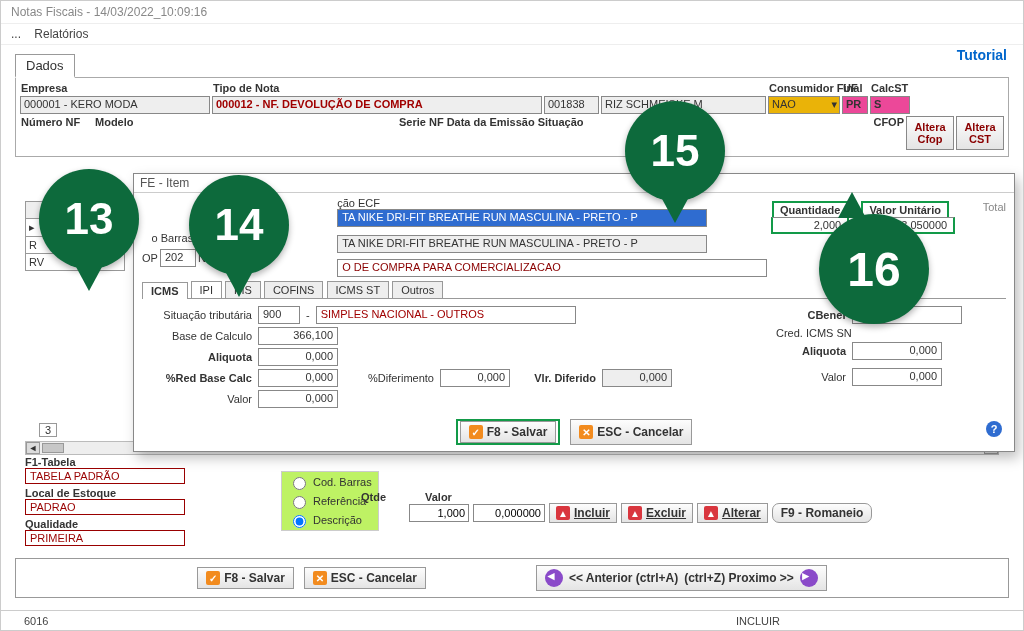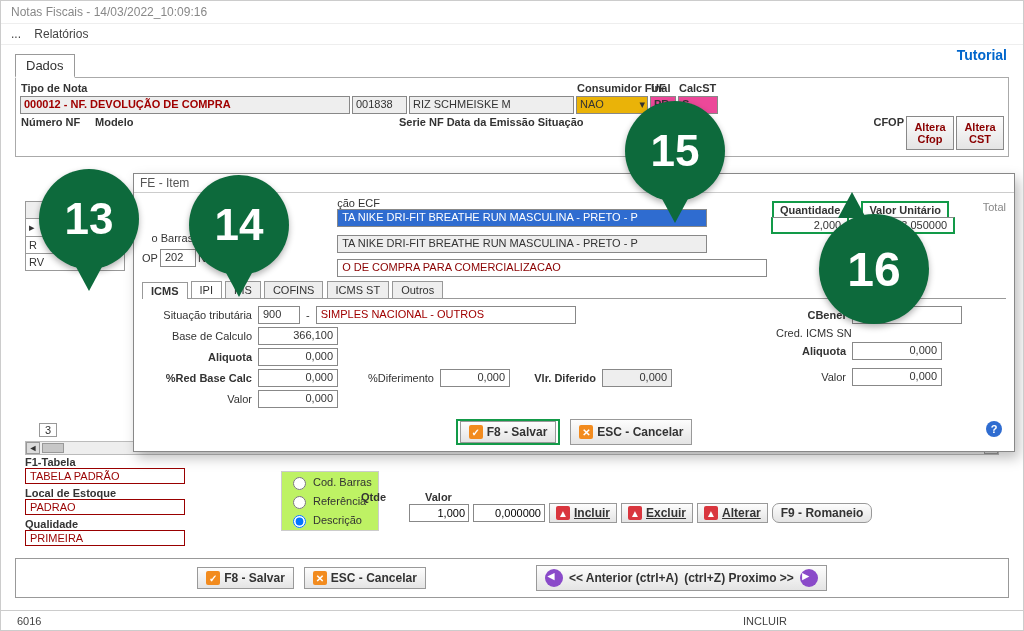--- a/index.html
+++ b/index.html
@@ -44,21 +44,21 @@
   .qty-unit { display:flex; }
   .qty-unit .cell { display:flex; flex-direction:column; align-items:center; }
   .qty-unit .hdr { font-size:11px; font-weight:bold; padding:1px 6px; border:2px solid #129a48; border-bottom:none; background:#fff; }
   .qty-unit .val { font-size:11px; padding:1px 6px; border:2px solid #129a48; border-top:1px solid #888; background:#fff; text-align:right; width:100%; }
 
   .marker { position:absolute; z-index:40; }
   .marker .bubble { width:78px; height:78px; border-radius:50%; background:#0d6a3c; display:flex; align-items:center; justify-content:center; color:#fff; font-size:34px; font-weight:800; box-shadow:0 3px 6px rgba(0,0,0,0.3); position:relative; }
   .marker .bubble.big { width:100px; height:100px; font-size:44px;}
   .marker .tail { position:absolute; width:0; height:0; border-left:14px solid transparent; border-right:14px solid transparent; border-top:26px solid #0d6a3c; left:50%; transform:translateX(-50%); bottom:-22px; }
 
-  .statusbar { position:absolute; left:0; right:0; bottom:0; height:20px; border-top:1px solid #ccc; display:flex; align-items:center; font-size:11px; color:#444; padding:0 16px;}
+  .statusbar { position:absolute; left:0; right:0; bottom:0; height:20px; border-top:1px solid #ccc; display:flex; align-items:center; font-size:11px; color:#444; padding:0 23px;}
   .statusbar .spacer { flex:1; }
 
   .bottombox { border:1px solid #999; margin:6px 14px; padding:6px; display:flex; align-items:center; gap:10px; justify-content:center;}
   .grid-left { position:absolute; left:24px; top:200px; width:100px; z-index:1;}
   .grid-left table { border-collapse:collapse; font-size:11px; width:100%; }
   .grid-left td { border:1px solid #999; padding:2px 3px; background:#fff; }
   .grid-left td.hdr { background:#eee; text-align:center;}
   .helpicon { width:16px; height:16px; border-radius:50%; background:#2f6cd0; color:#fff; display:inline-flex; align-items:center; justify-content:center; font-size:11px; font-weight:bold;}
   .radiogrp { display:flex; flex-direction:column; gap:3px; font-size:11px; padding:2px 6px; border:1px solid #ccc; background:#bef264;}
   .radiogrp label { display:flex; align-items:center; gap:4px; }
@@ -86,20 +86,24 @@
     <span>Relatórios</span>
   </div>
   <div class="tutorial">Tutorial</div>
 
   <div class="tabrow">
     <span class="tab">Dados</span>
   </div>
 
   <div class="panel">
     <div class="row">
+      <div class="field" style="width:190px;">
+        <span class="lbl">Empresa</span>
+        <div class="inp">000001 - KERO MODA</div>
+      </div>
       <div class="field" style="width:330px;">
         <span class="lbl">Tipo de Nota</span>
         <div class="inp red" style="background:#eee;">000012 - NF. DEVOLUÇÃO DE COMPRA</div>
       </div>
       <div class="field" style="width:55px;">
         <span class="lbl">&nbsp;</span>
         <div class="inp">001838</div>
       </div>
       <div class="field" style="width:165px;">
         <span class="lbl">&nbsp;</span>

